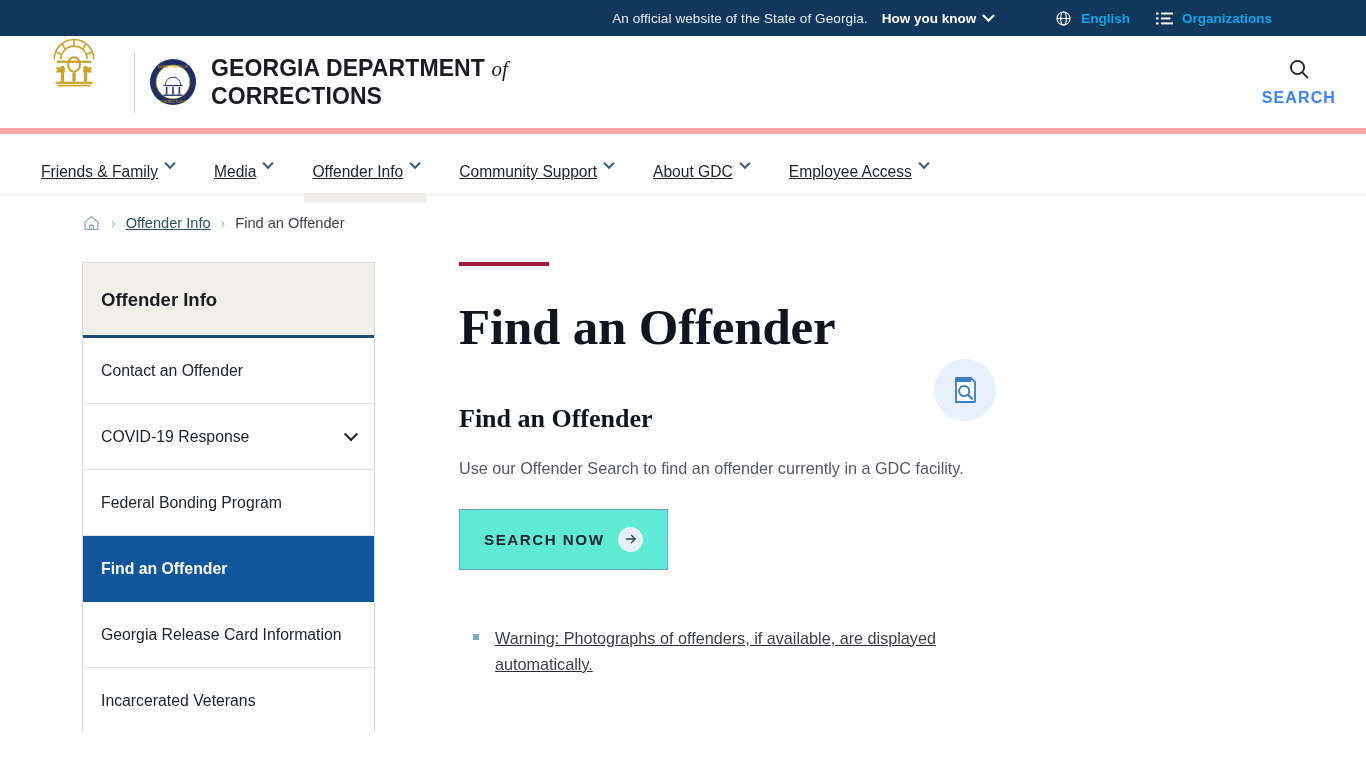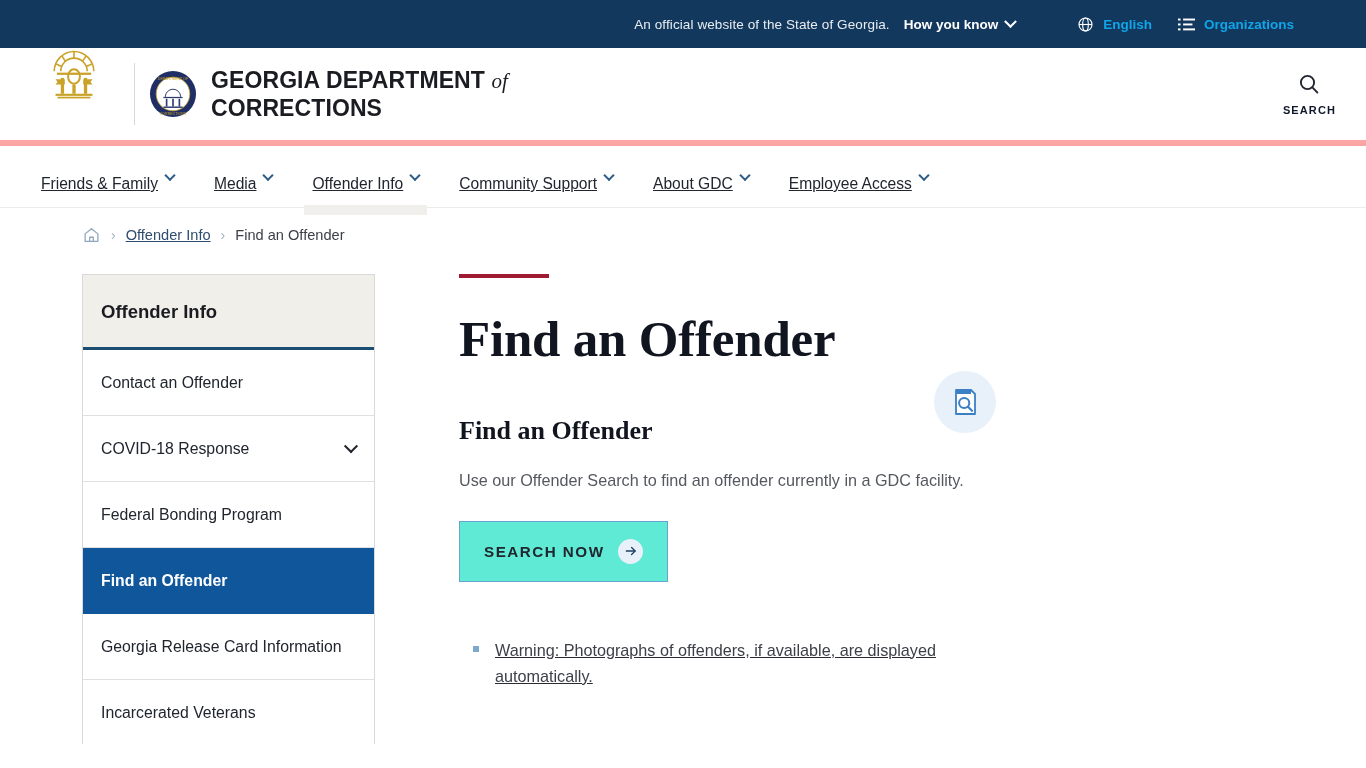--- a/index.html
+++ b/index.html
@@ -8,26 +8,26 @@
     width: 1366px; height: 768px;
     overflow: hidden;
     background: #ffffff;
     font-family: "Liberation Sans", sans-serif;
     color: #2b2b33;
   }
 
   
   .gov-bar {
     position: relative;
-    height: 48px;
+    height: 36px;
     background: #13385e;
     display: flex;
     align-items: center;
     justify-content: flex-end;
-    padding-right: 72px;
+    padding-right: 94px;
     color: #ffffff;
     z-index: 4;
   }
   .gov-bar-inner {
     display: flex;
     align-items: center;
     gap: 0;
   }
   .gov-official {
     font-size: 13.5px;
@@ -119,24 +119,24 @@
     right: 30px; top: 50%;
     transform: translateY(-50%);
     display: flex;
     flex-direction: column;
     align-items: center;
     gap: 8px;
     cursor: pointer;
     background: none; border: none;
   }
   .search-btn .label {
-    font-size: 11px;
+    font-size: 16px;
     font-weight: bold;
     letter-spacing: 1.1px;
-    color: #0f172a;
+    color: #3b82f6;
   }
 
   
   .primary-nav {
     position: relative;
     height: 62px;
     background: #ffffff;
     display: flex;
     align-items: flex-start;
     padding-left: 41px;
@@ -480,21 +480,21 @@
 
   <div class="content-row">
 
     <aside class="sidebar">
       <div class="sidebar-header">Offender Info</div>
 
       <div class="side-item">
         <span>Contact an Offender</span>
       </div>
       <div class="side-item">
-        <span>COVID-18 Response</span>
+        <span>COVID-19 Response</span>
         <span class="side-caret"></span>
       </div>
       <div class="side-item">
         <span>Federal Bonding Program</span>
       </div>
       <div class="side-item active">
         <span>Find an Offender</span>
       </div>
       <div class="side-item">
         <span>Georgia Release Card Information</span>

